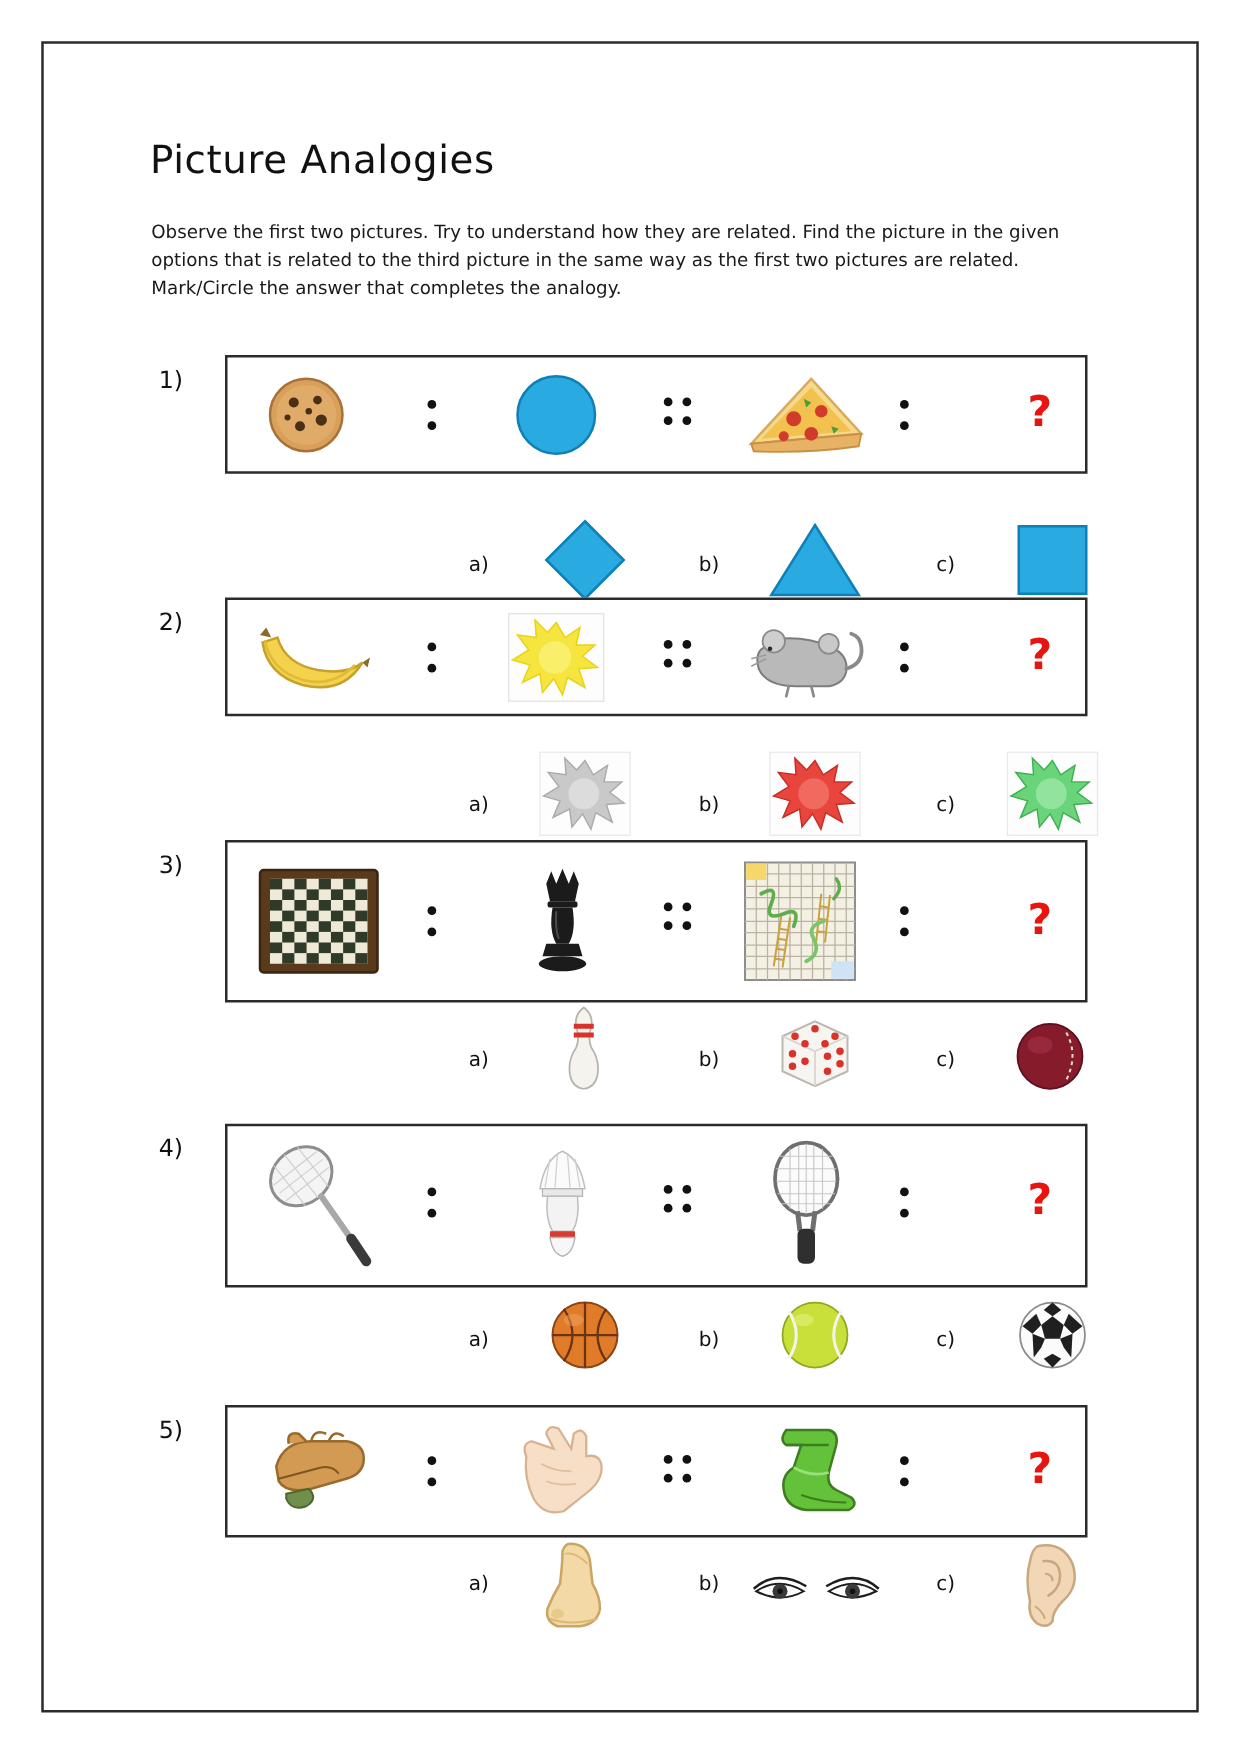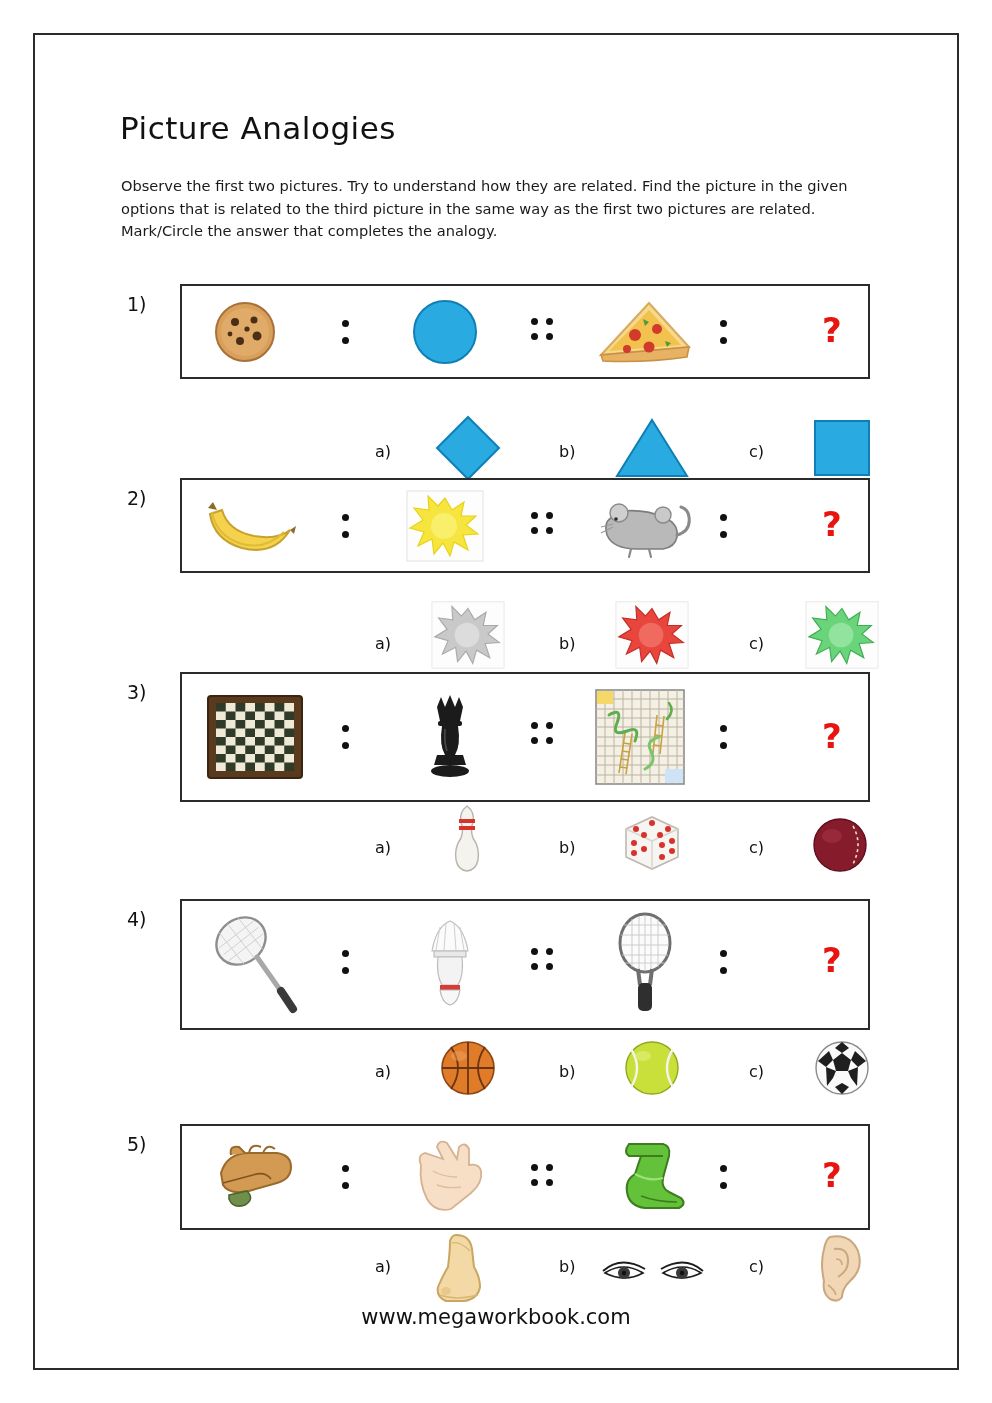--- a/index.html
+++ b/index.html
@@ -636,14 +636,13 @@
     <div class="opt" style="left:755px; top:1196px; width:100px; height:76px;">
       <svg width="52" height="72" viewBox="0 0 52 72">
         <path d="M16 4 Q36 0 44 18 Q50 36 36 48 Q28 56 28 64 Q24 70 16 66 Q8 60 10 48 Q6 30 10 16 Q12 6 16 4 Z" fill="#f2d7b6" stroke="#c9a87f" stroke-width="2"></path>
         <path d="M20 16 Q34 14 34 28 Q34 38 24 44" fill="none" stroke="#c9a87f" stroke-width="2"></path>
         <path d="M22 26 Q28 26 28 32" fill="none" stroke="#c9a87f" stroke-width="1.6"></path>
         <path d="M14 52 Q20 56 22 62" fill="none" stroke="#c9a87f" stroke-width="1.6"></path>
       </svg>
     </div>
   </div>
 
-  <div class="footer">www.megaworkbook.com</div>
 </div>
 
 </body></html>

